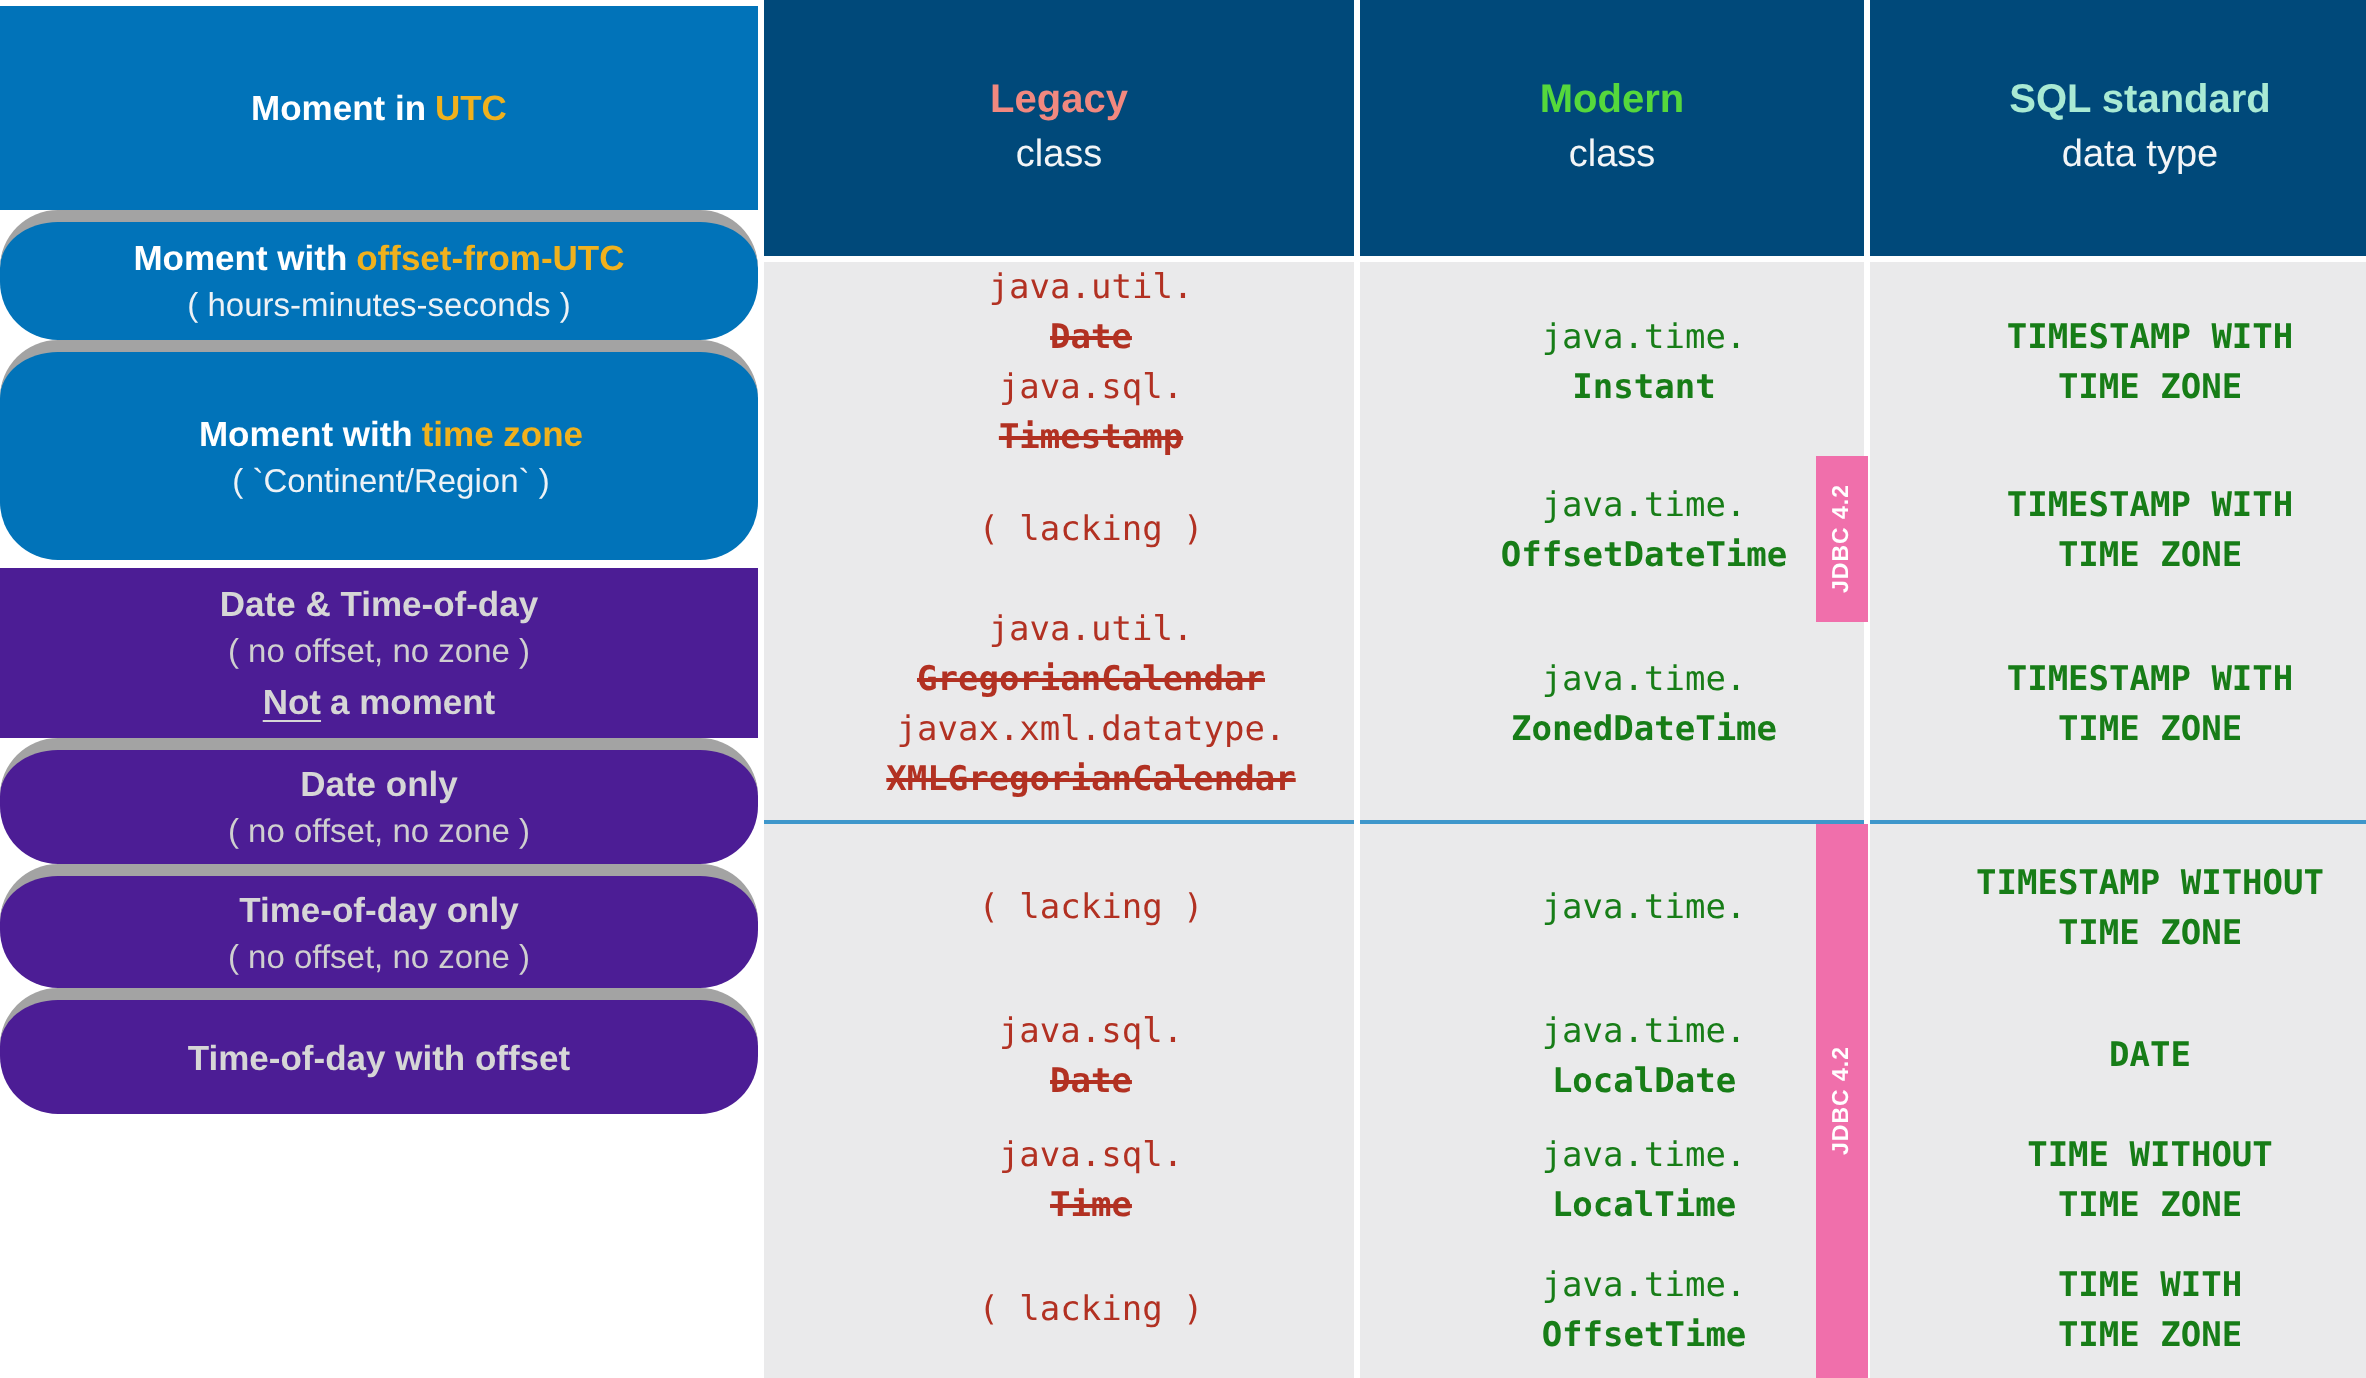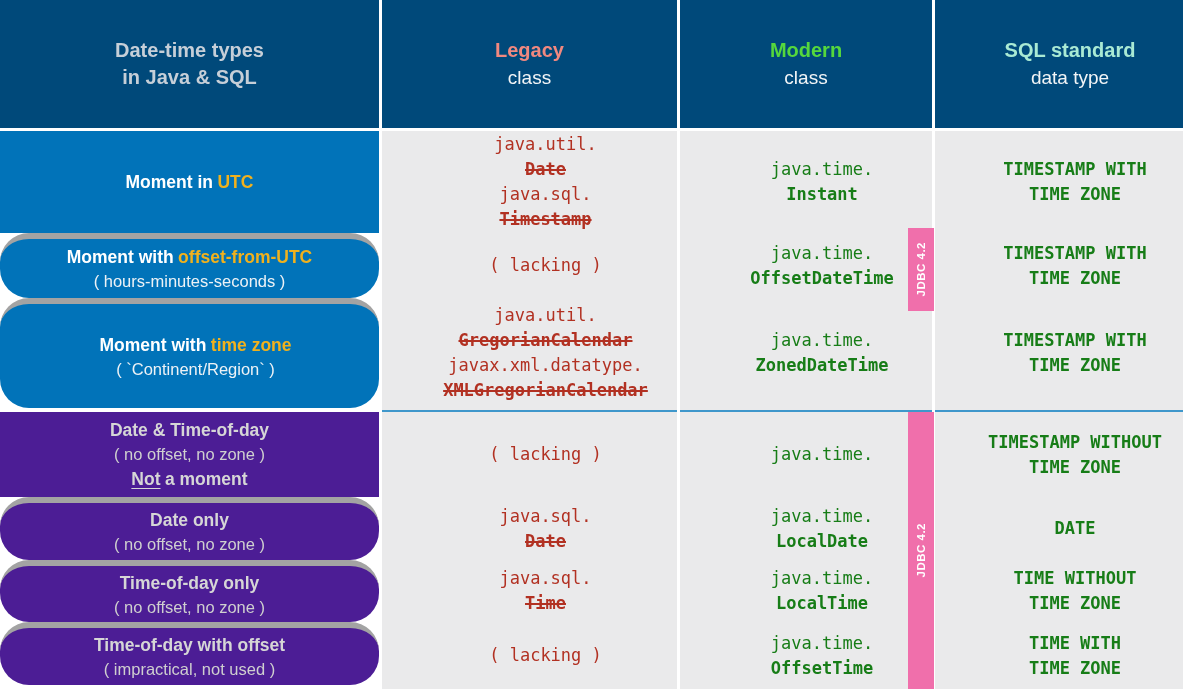--- a/index.html
+++ b/index.html
@@ -43,24 +43,20 @@
          align-items:center;justify-content:center;}
   .badge span{writing-mode:vertical-rl;transform:rotate(180deg);color:#ffffff;
               font-weight:bold;font-size:11.5px;letter-spacing:.5px;}
 </style>
 </head>
 <body>
 
 <div class="stage">
 
   <div class="col" style="left:0;width:379px;">
-    <div class="cell navy" style="height:128px;">
-      <div class="h1 hc">Date-time types</div>
-      <div class="h1 hc">in Java &amp; SQL</div>
-    </div>
     <div class="hgap"></div>
 
     <div class="cell blue" style="height:102px;">
       <div>
         <span class="t-main">Moment in</span>
         <span class="t-main t-accent">UTC</span>
       </div>
     </div>
     <div class="cell blue bt" style="height:65px;">
       <div>
@@ -90,21 +86,20 @@
     <div class="cell gray gsec bt" style="height:63px;">
       <div class="t-main">Date only</div>
       <div class="t-sub">( no offset, no zone )</div>
     </div>
     <div class="cell gray gsec bt" style="height:62px;">
       <div class="t-main">Time-of-day only</div>
       <div class="t-sub">( no offset, no zone )</div>
     </div>
     <div class="cell gray gsec bt" style="height:63px;">
       <div class="t-main">Time-of-day with offset</div>
-      <div class="t-sub">( impractical, not used )</div>
     </div>
     <div class="wgap"></div>
   </div>
 
   <div class="col" style="left:382px;width:295px;">
     <div class="cell navy" style="height:128px;">
       <div class="h1 hlegacy">Legacy</div>
       <div class="h2">class</div>
     </div>
     <div class="hgap"></div>

